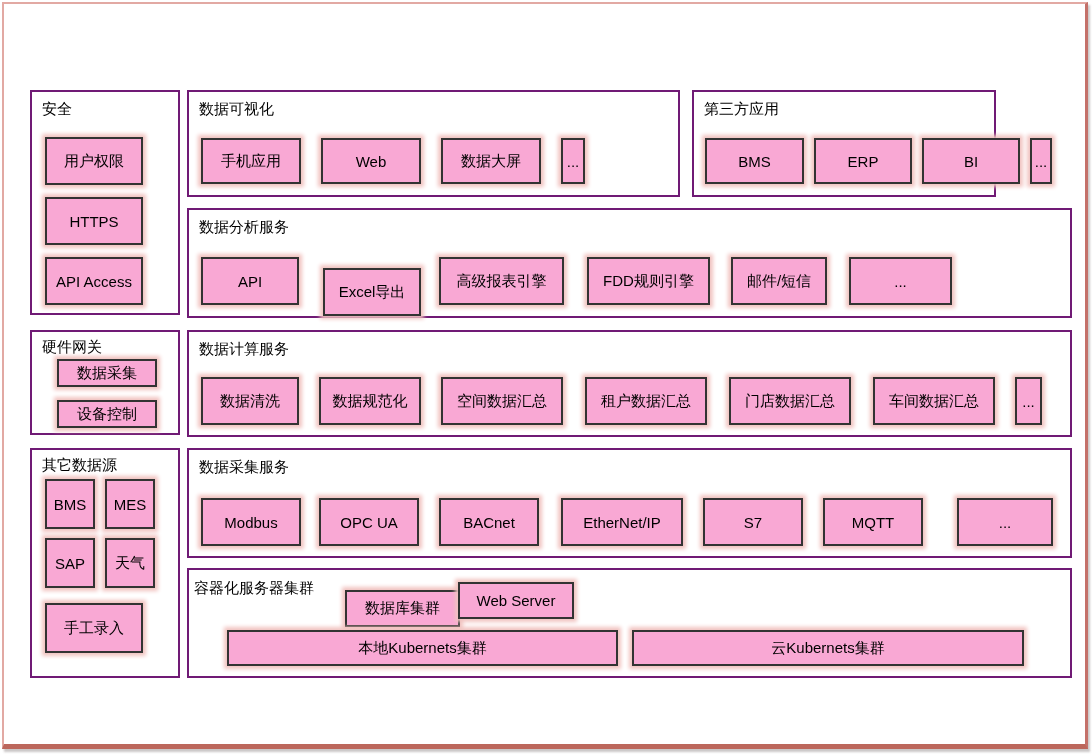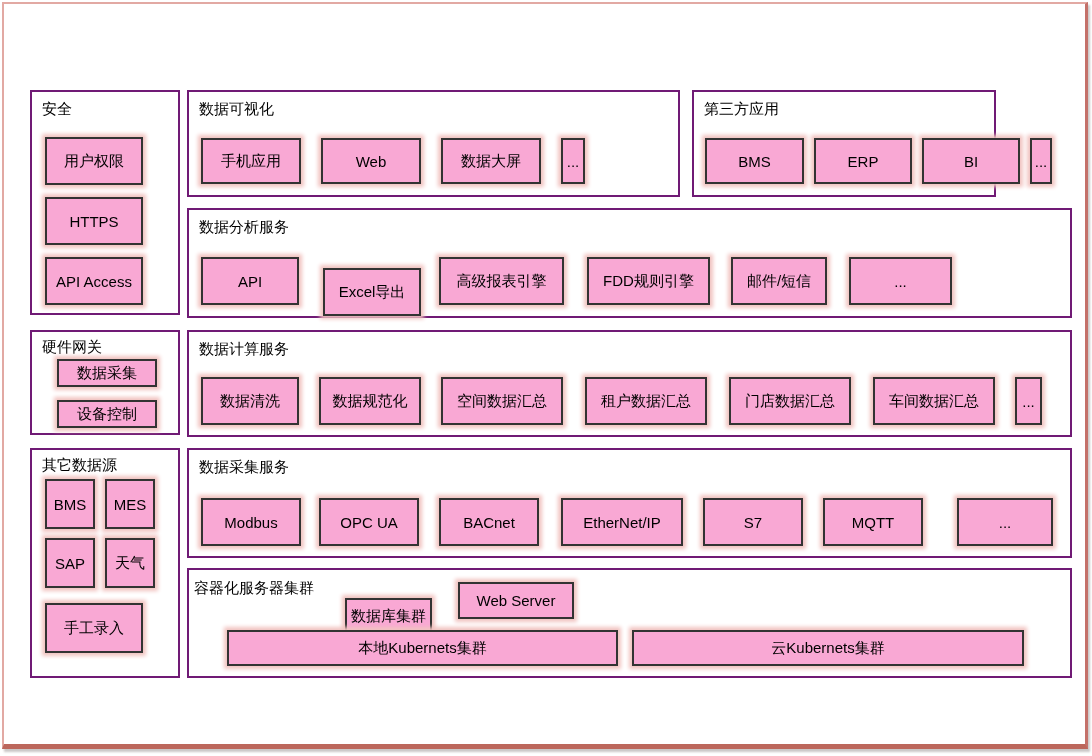--- a/index.html
+++ b/index.html
@@ -74,21 +74,21 @@
   #sec-collection .b0 { left:12px;  top:48px; width:100px; height:48px; }
   #sec-collection .b1 { left:130px; top:48px; width:100px; height:48px; }
   #sec-collection .b2 { left:250px; top:48px; width:100px; height:48px; }
   #sec-collection .b3 { left:372px; top:48px; width:122px; height:48px; }
   #sec-collection .b4 { left:514px; top:48px; width:100px; height:48px; }
   #sec-collection .b5 { left:634px; top:48px; width:100px; height:48px; }
   #sec-collection .b6 { left:768px; top:48px; width:96px;  height:48px; }
 
   #sec-cluster    { left:187px; top:568px; width:885px; height:110px; }
   #sec-cluster .sec-label { left:5px; top:9px; }
-  #sec-cluster .b0 { left:156px; top:28px; width:87px; height:37px; }
+  #sec-cluster .b0 { left:156px; top:20px; width:115px; height:37px; }
   #sec-cluster .b1 { left:269px; top:12px; width:116px; height:37px; }
   #sec-cluster .b2 { left:397px; top:12px; width:122px; height:37px; }
   #sec-cluster .k0 { left:38px;  top:60px; width:391px; height:36px; }
   #sec-cluster .k1 { left:443px; top:60px; width:392px; height:36px; }
 </style>
 </head>
 <body>
 
 <div class="stage">
   <div class="frame"></div>

